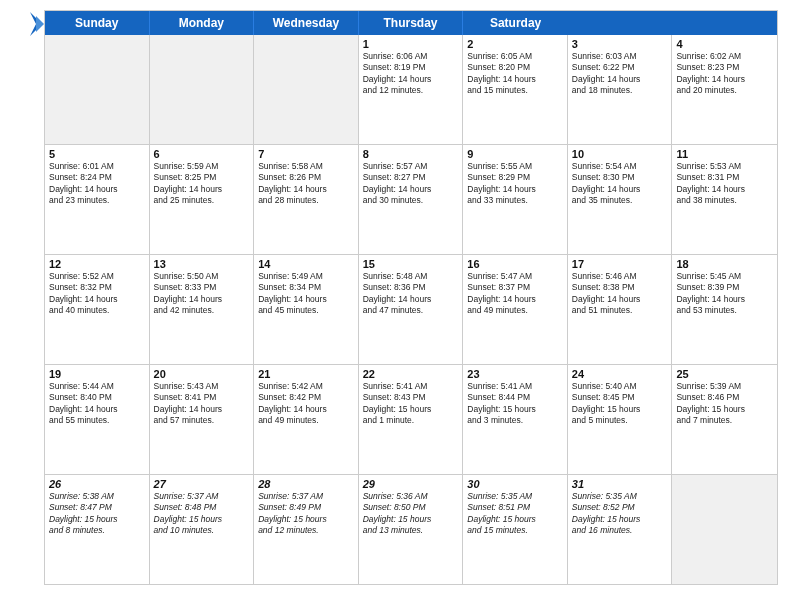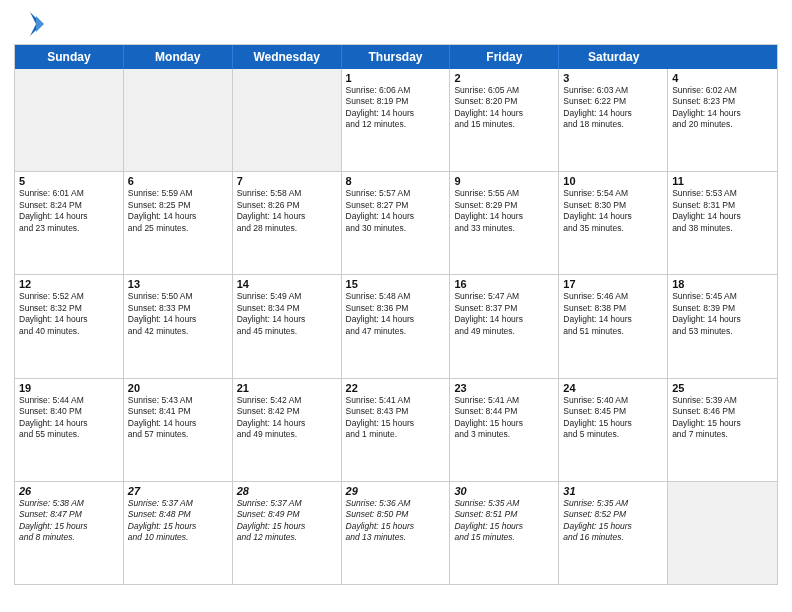--- a/index.html
+++ b/index.html
@@ -8,21 +8,21 @@
       background: #fff;
       width: 792px;
       height: 612px;
       overflow: hidden;
     }
     .page {
       width: 792px;
       height: 612px;
       padding: 10px 14px 27px 14px;
       display: flex;
-      flex-direction: column;
+      flex-direction: row;
     }
     .header {
       display: flex;
       justify-content: space-between;
       align-items: flex-start;
       margin-bottom: 6px;
     }
     .logo {
       display: flex;
       align-items: center;
@@ -117,21 +117,20 @@
       <div class="subtitle"></div>
     </div>
   </div>
 
   <div class="calendar">
     <div class="cal-header-row">
     <div class="cal-header-cell">Sunday</div>
         <div class="cal-header-cell">Monday</div>
         <div class="cal-header-cell">Wednesday</div>
         <div class="cal-header-cell">Thursday</div>
-        <div class="cal-header-cell">Friday</div>
         <div class="cal-header-cell">Saturday</div>
       </div>
     <div class="cal-body">
     <div class="cal-row">
           <div class="cal-cell shaded"></div>
           <div class="cal-cell shaded"></div>
           <div class="cal-cell shaded"></div>
           <div class="cal-cell">
             <div class="day-num">1</div>
             <div class="cell-text">Sunrise: 6:06 AM</div>

